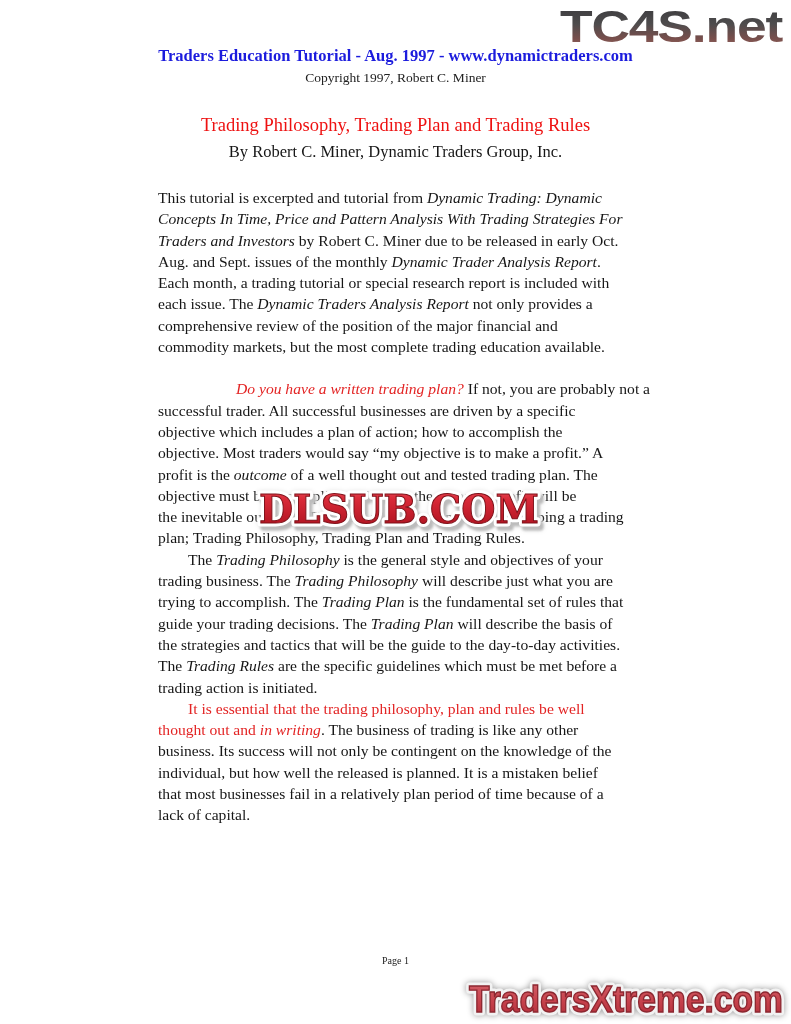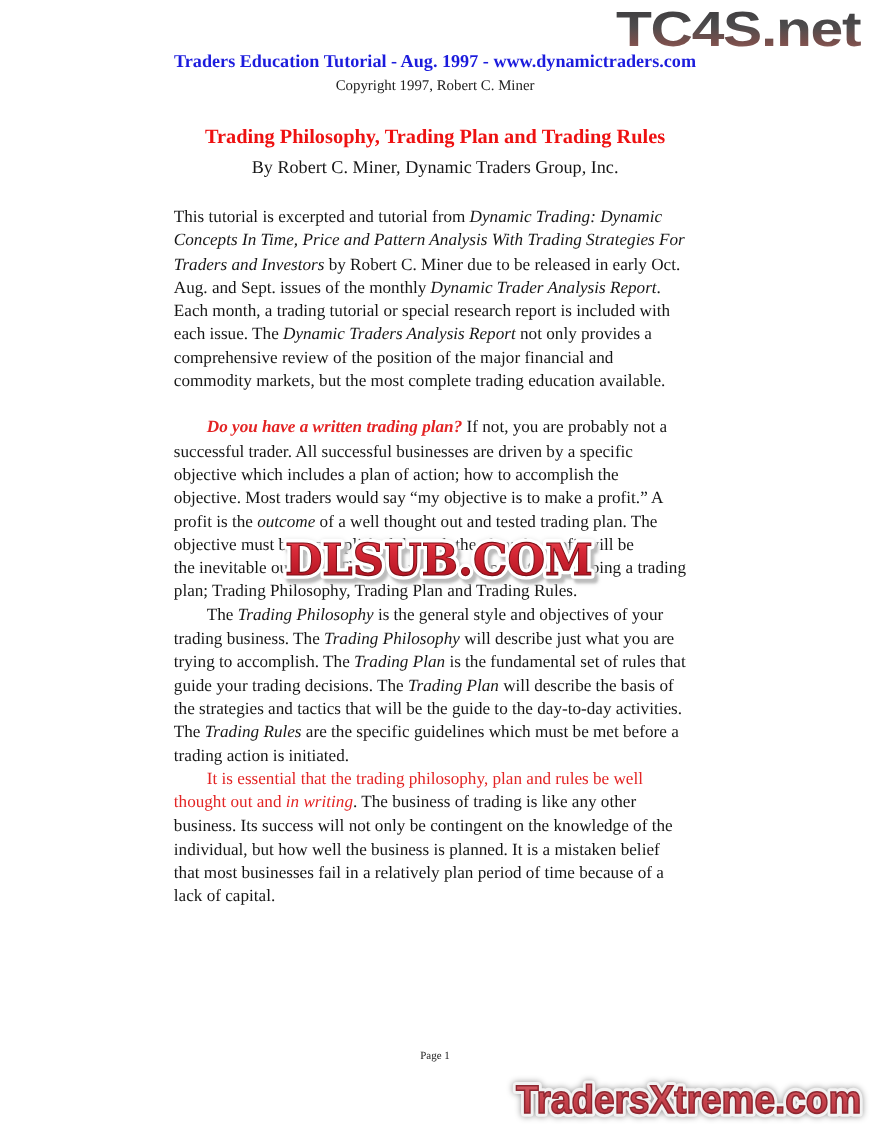--- a/index.html
+++ b/index.html
@@ -8,33 +8,33 @@
     font-family:"Liberation Serif",serif;color:#161616;
   }
   
   .logo-tc4s{position:absolute;top:2px;right:5px;}
   
   .header{position:absolute;top:46px;left:0;width:100%;text-align:center;}
   .header .tutorial-line{color:#1c1cdd;font-weight:bold;font-size:16.5px;line-height:19px;}
   .header .copyright-line{color:#222;font-size:13.5px;margin-top:5px;}
   
   .title-block{position:absolute;top:114px;left:0;width:100%;text-align:center;}
-  .doc-title{color:#ee1111;font-weight:bold;font-size:18.5px;line-height:22px;}
+  .doc-title{color:#ee1111;font-weight:normal;font-size:18.5px;line-height:22px;}
   .doc-byline{color:#161616;font-size:16.5px;margin-top:6px;}
   
   .body-text{position:absolute;left:158px;top:187px;width:500px;}
   .paragraph{margin:0;}
   .paragraph.gap-after{margin-bottom:21px;}
   .line{white-space:nowrap;font-size:15.6px;line-height:21.3px;height:21.3px;}
   .line.indent{padding-left:30px;}
   .seg-n{}
   .seg-i{font-style:italic;}
   .seg-r{color:#e32424;}
   .seg-ri{color:#e32424;font-style:italic;}
-  .seg-rbi{color:#e32424;font-style:italic;font-weight:bold;}
+  .seg-rbi{color:#e32424;font-style:italic;font-weight:normal;margin-left:48px;}
   .seg-obscured{}
   
   .watermark{position:absolute;left:251px;top:482px;}
   .watermark svg{filter:drop-shadow(3px 4px 1px #bcbcbc) drop-shadow(0 0 2px #e8e8e8);}
   
   .footer-page{position:absolute;top:955px;left:0;width:100%;text-align:center;font-size:10px;color:#222;}
   .logo-tradersxtreme{position:absolute;top:977px;right:2px;}
   .logo-tradersxtreme svg{filter:drop-shadow(0 0 3px #9a9a9a);}
   svg text{font-family:"Liberation Sans",sans-serif;}
   .wm-text{font-family:"DejaVu Serif",serif;}
@@ -95,21 +95,21 @@
         <div class="line"><span class="seg-n">trying to accomplish. The </span><span class="seg-i">Trading Plan</span><span class="seg-n"> is the fundamental set of rules that</span></div>
         <div class="line"><span class="seg-n">guide your trading decisions. The </span><span class="seg-i">Trading Plan</span><span class="seg-n"> will describe the basis of</span></div>
         <div class="line"><span class="seg-n">the strategies and tactics that will be the guide to the day-to-day activities.</span></div>
         <div class="line"><span class="seg-n">The </span><span class="seg-i">Trading Rules</span><span class="seg-n"> are the specific guidelines which must be met before a</span></div>
         <div class="line"><span class="seg-n">trading action is initiated.</span></div>
       </div>
       <div class="paragraph">
         <div class="line indent"><span class="seg-r">It is essential that the trading philosophy, plan and rules be well</span></div>
         <div class="line"><span class="seg-r">thought out and </span><span class="seg-ri">in writing</span><span class="seg-n">. The business of trading is like any other</span></div>
         <div class="line"><span class="seg-n">business. Its success will not only be contingent on the knowledge of the</span></div>
-        <div class="line"><span class="seg-n">individual, but how well the business is planned. It is a mistaken belief</span></div>
+        <div class="line"><span class="seg-n">individual, but how well the released is planned. It is a mistaken belief</span></div>
         <div class="line"><span class="seg-n">that most businesses fail in a relatively plan period of time because of a</span></div>
         <div class="line"><span class="seg-n">lack of capital.</span></div>
       </div>
     </div>
 
   <div class="watermark">
     <svg width="296" height="54" viewBox="0 0 296 54">
       <defs>
         <linearGradient id="gradWm" x1="0" y1="0" x2="0" y2="1">
           <stop offset="0%" stop-color="#ee5560"></stop>

